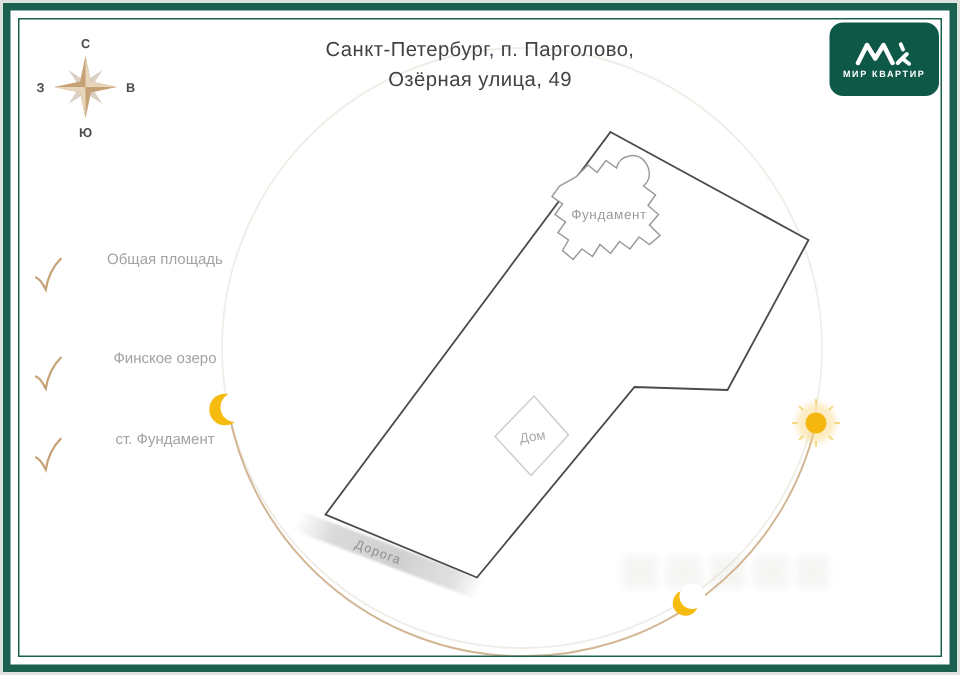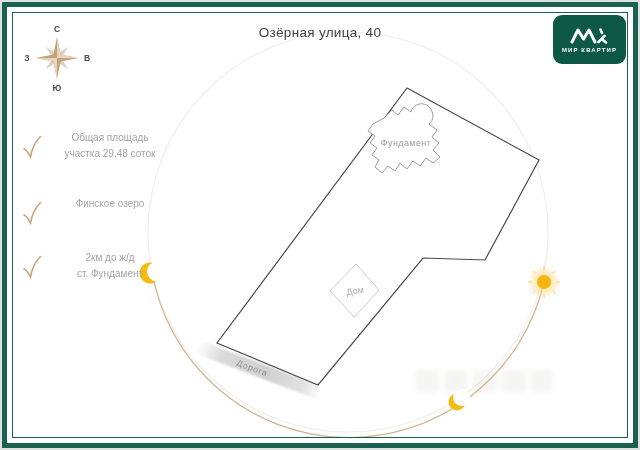--- a/index.html
+++ b/index.html
@@ -32,21 +32,21 @@
   }
   .logo-caption{
     color:#ffffff;font-size:6px;font-weight:bold;letter-spacing:1.1px;margin-top:3px;white-space:nowrap;
   }
 
   
   .compass{position:absolute;left:17px;top:18px;width:80px;height:80px;z-index:10;}
   .compass text{font-size:8.5px;font-weight:bold;fill:#4b4b4b;font-family:"Liberation Sans",sans-serif;}
 
   
-  .feature{position:absolute;left:22px;width:150px;display:flex;gap:6px;align-items:flex-start;z-index:10;}
+  .feature{position:absolute;left:22px;width:150px;display:flex;gap:6px;align-items:flex-start;z-index:10;margin-top:36px;}
   .feature .check{width:20px;height:26px;flex:0 0 20px;margin-top:4px;}
   .feature-text{flex:1;text-align:center;color:var(--gray-text);font-size:10px;line-height:15.5px;}
   .feature-text span{display:block;}
   .f1{top:130px;} .f2{top:196px;} .f3{top:250px;}
 
   
   .plan-svg{position:absolute;inset:0;z-index:5;}
   .plan-svg text{font-family:"Liberation Sans",sans-serif;}
 </style>
 </head>
@@ -62,55 +62,54 @@
     <path d="M51.3,28.7 L44,40 L51.3,51.3 L40,44 L28.7,51.3 L36,40 L28.7,28.7 L40,36 Z" fill="#d9d0c3"></path>
     <path d="M40,19 L43.6,36.4 L61,40 L43.6,43.6 L40,61 L36.4,43.6 L19,40 L36.4,36.4 Z" fill="#c6a176"></path>
     <path d="M40,19 L43.6,36.4 L61,40 L40,40 Z M40,61 L36.4,43.6 L19,40 L40,40 Z" fill="#e6d5ba"></path>
     <text x="40" y="14" text-anchor="middle">С</text>
     <text x="40" y="73" text-anchor="middle">Ю</text>
     <text x="10" y="43" text-anchor="middle">З</text>
     <text x="70" y="43" text-anchor="middle">В</text>
   </svg>
 
   <div class="title">
-    <span>Озёрная улица, 40</span>
+    <span>Санкт-Петербург, п. Парголово,</span>
+    <span>Озёрная улица, 49</span>
   </div>
 
   <div class="logo" style="background:#0e5848;">
     <svg width="42" height="18" viewBox="0 0 42 18">
       <path d="M3 16 L9 4 L14.5 13 L20 4 L26 16" fill="none" stroke="#ffffff" stroke-width="3" stroke-linejoin="round" stroke-linecap="round"></path>
       <path d="M31.5 3.5 L33 7" fill="none" stroke="#ffffff" stroke-width="2.6" stroke-linecap="round"></path>
       <path d="M29.5 16 L35.5 10 M32.5 13 L37 16.5" fill="none" stroke="#ffffff" stroke-width="2.6" stroke-linecap="round"></path>
     </svg>
     <div class="logo-caption">МИР КВАРТИР</div>
   </div>
 
   <div class="feature f1">
     <svg class="check" viewBox="0 0 20 26">
       <path d="M2 15 C5 16 7 20 8.5 23 C10 14 14 7 18.5 2.5" fill="none" stroke="#c6a176" stroke-width="1.5" stroke-linecap="round"></path>
     </svg>
     <div class="feature-text">
       <span>Общая площадь</span>
-      <span>участка 29.48 соток</span>
     </div>
   </div>
   <div class="feature f2">
     <svg class="check" viewBox="0 0 20 26">
       <path d="M2 15 C5 16 7 20 8.5 23 C10 14 14 7 18.5 2.5" fill="none" stroke="#c6a176" stroke-width="1.5" stroke-linecap="round"></path>
     </svg>
     <div class="feature-text">
       <span>Финское озеро</span>
     </div>
   </div>
   <div class="feature f3">
     <svg class="check" viewBox="0 0 20 26">
       <path d="M2 15 C5 16 7 20 8.5 23 C10 14 14 7 18.5 2.5" fill="none" stroke="#c6a176" stroke-width="1.5" stroke-linecap="round"></path>
     </svg>
     <div class="feature-text">
-      <span>2км до ж/д</span>
       <span>ст. Фундамент</span>
     </div>
   </div>
 
   <svg class="plan-svg" viewBox="0 0 640 450">
     <defs>
       <linearGradient id="roadGrad" x1="0" y1="0" x2="1" y2="0">
         <stop offset="0" stop-color="#d6d6d6" stop-opacity="0"></stop>
         <stop offset="0.2" stop-color="#d4d4d4" stop-opacity="0.85"></stop>
         <stop offset="0.55" stop-color="#cfcfcf" stop-opacity="1"></stop>

